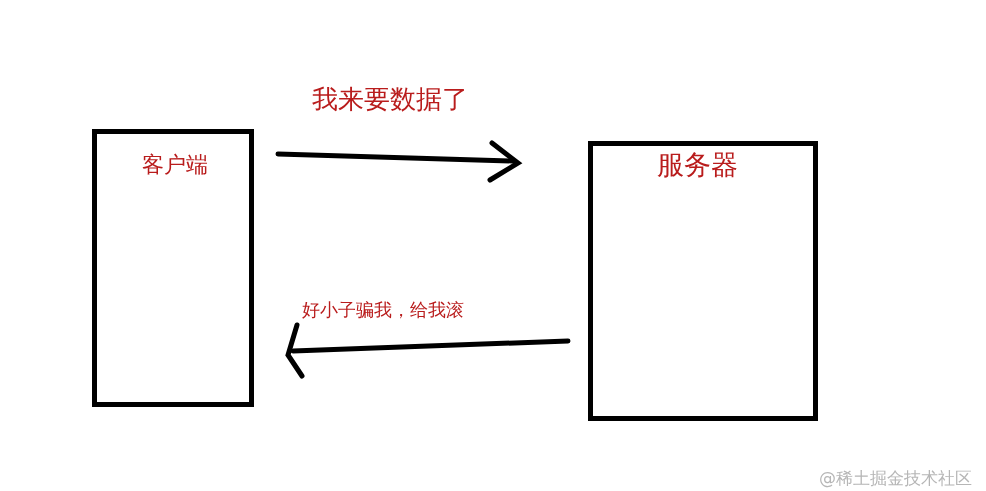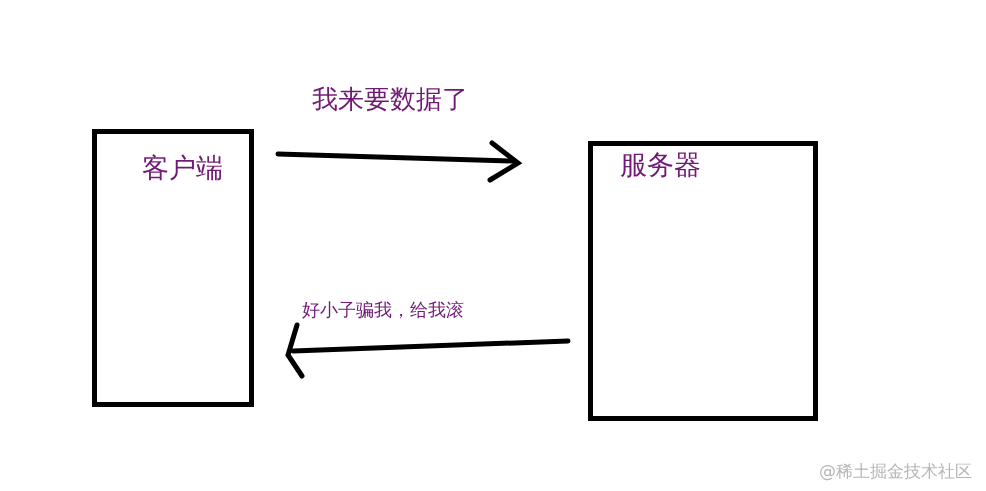--- a/index.html
+++ b/index.html
@@ -1,26 +1,26 @@
 <!DOCTYPE html>
 <html><head>
   <meta charset="utf-8">
   <style>
     html, body { margin: 0; padding: 0; background: #ffffff; }
     body { width: 986px; height: 491px; position: relative; overflow: hidden;
            font-family: "DejaVu Sans", "Liberation Sans", sans-serif; color: #000; }
     .box { position: absolute; border: 5px solid #000; box-sizing: border-box; background: #fff; }
-    .label { position: absolute; white-space: nowrap; color: #701a75; }
+    .label { position: absolute; white-space: nowrap; color: #b91c1c; }
     .client-box { left: 92px; top: 129px; width: 162px; height: 278px; }
     .server-box { left: 588px; top: 141px; width: 230px; height: 280px; }
-    .client-label { left: 142px; top: 150px; font-size: 27px; }
-    .server-label { left: 620px; top: 147px; font-size: 27px; }
+    .client-label { left: 142px; top: 150px; font-size: 22px; }
+    .server-label { left: 657px; top: 147px; font-size: 27px; }
     .request-label { left: 312px; top: 82px; font-size: 26px; }
     .response-label { left: 302px; top: 298px; font-size: 18px; text-align: center; }
-    .watermark { position: absolute; right: 14px; bottom: 8px; font-size: 17px; color: #b6b6b6; white-space: nowrap; margin-left: 46px; }
+    .watermark { position: absolute; right: 14px; bottom: 1px; font-size: 17px; color: #b6b6b6; white-space: nowrap; margin-left: 46px; }
     svg.arrows { position: absolute; left: 0; top: 0; }
   </style>
 </head>
 <body>
 
 <div class="box client-box"></div>
 <div class="label client-label">客户端</div>
 
 <div class="box server-box"></div>
 <div class="label server-label">服务器</div>

